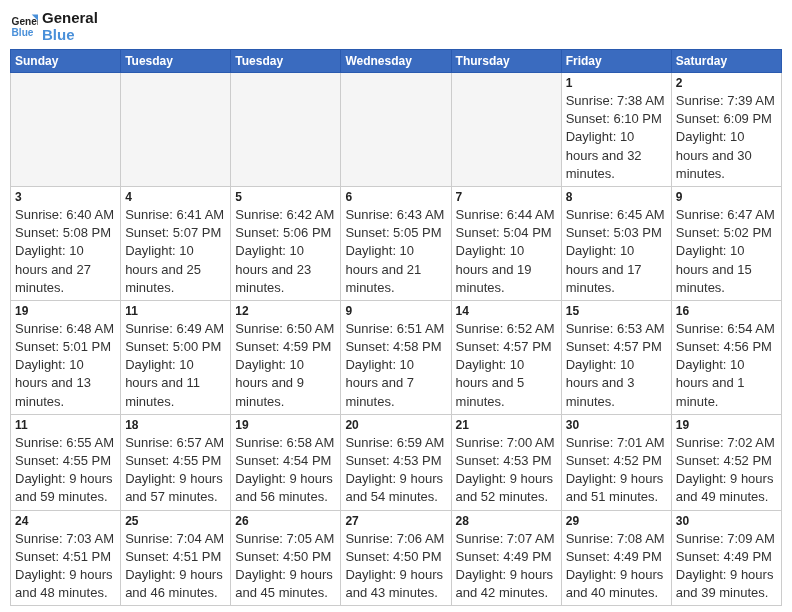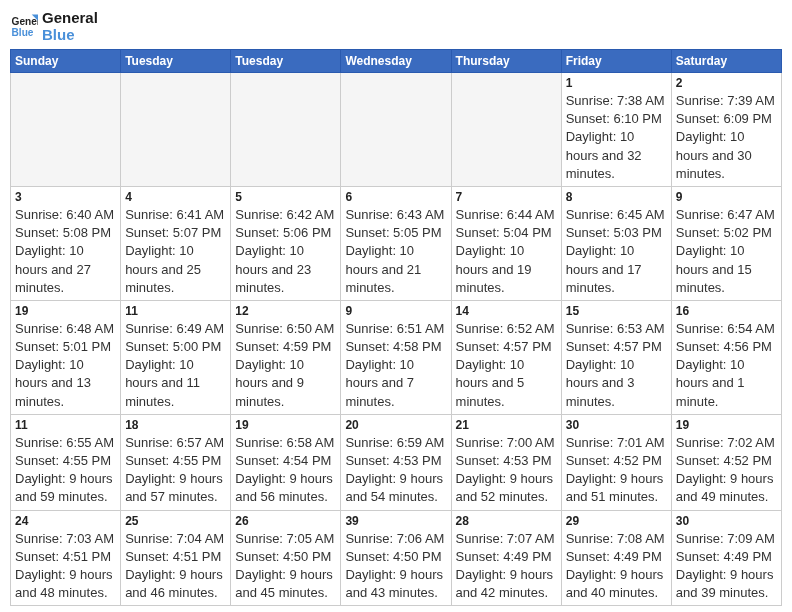--- a/index.html
+++ b/index.html
@@ -222,21 +222,21 @@
         </td>
         <td>
           <span class="day-num">25</span>
           <div class="day-info">Sunrise: 7:04 AM<br>Sunset: 4:51 PM<br>Daylight: 9 hours and 46 minutes.</div>
         </td>
         <td>
           <span class="day-num">26</span>
           <div class="day-info">Sunrise: 7:05 AM<br>Sunset: 4:50 PM<br>Daylight: 9 hours and 45 minutes.</div>
         </td>
         <td>
-          <span class="day-num">39</span>
+          <span class="day-num">27</span>
           <div class="day-info">Sunrise: 7:06 AM<br>Sunset: 4:50 PM<br>Daylight: 9 hours and 43 minutes.</div>
         </td>
         <td>
           <span class="day-num">28</span>
           <div class="day-info">Sunrise: 7:07 AM<br>Sunset: 4:49 PM<br>Daylight: 9 hours and 42 minutes.</div>
         </td>
         <td>
           <span class="day-num">29</span>
           <div class="day-info">Sunrise: 7:08 AM<br>Sunset: 4:49 PM<br>Daylight: 9 hours and 40 minutes.</div>
         </td>

